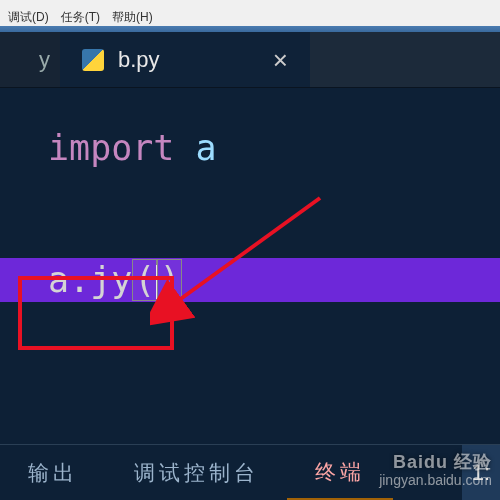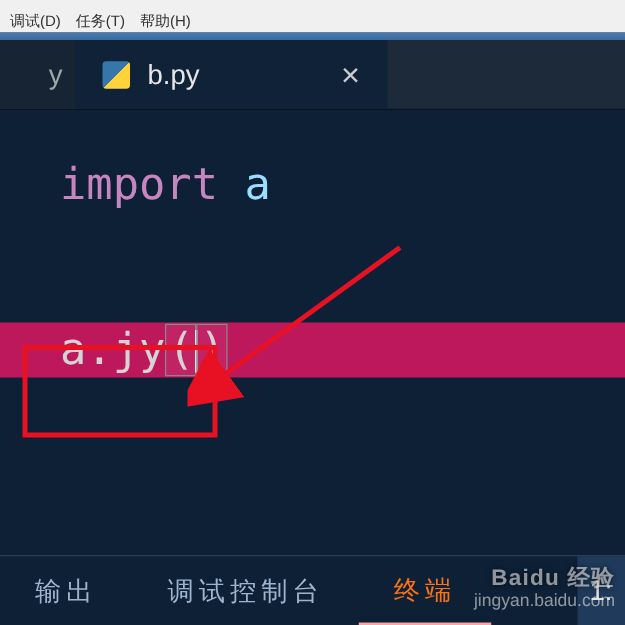--- a/index.html
+++ b/index.html
@@ -72,21 +72,21 @@
       font-family: Consolas, monospace;
       font-size: 35px;
     }
     .code-line {
       padding-left: 48px;
       height: 44px;
       line-height: 44px;
       white-space: pre;
     }
     .code-line.current {
-      background: #be185d;
+      background: #6d28d9;
     }
     .kw-import { color: #c586c0; }
     .name { color: #9cdcfe; }
     .ident { color: #d4d4d4; }
     .punct { color: #d4d4d4; }
     .paren {
       color: #d4d4d4;
       border: 1px solid #888;
       padding: 0 1px;
       background: rgba(255,255,255,0.05);
@@ -122,22 +122,22 @@
       justify-content: center;
     }
     .panel-tab {
       padding: 0 28px;
       height: 100%;
       display: flex;
       align-items: center;
       letter-spacing: 4px;
     }
     .panel-tab.active {
-      color: #f97316;
-      border-bottom: 2px solid #fca5a5;
+      color: #fca5a5;
+      border-bottom: 2px solid #a16207;
     }
     .status-right {
       margin-left: auto;
       background: #1f3a5a;
       height: 100%;
       display: flex;
       align-items: center;
       padding: 0 10px;
       font-size: 22px;
       color: #e0e0e0;

